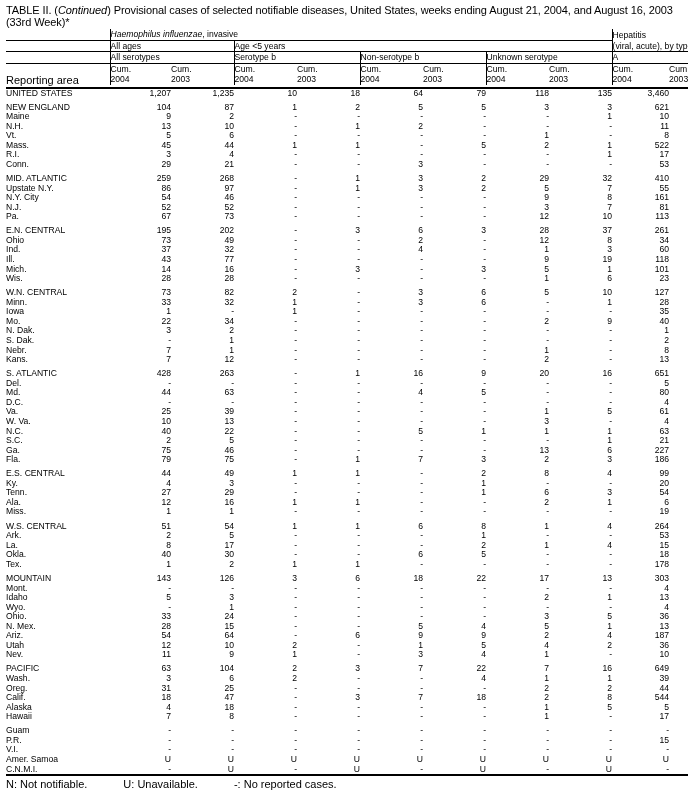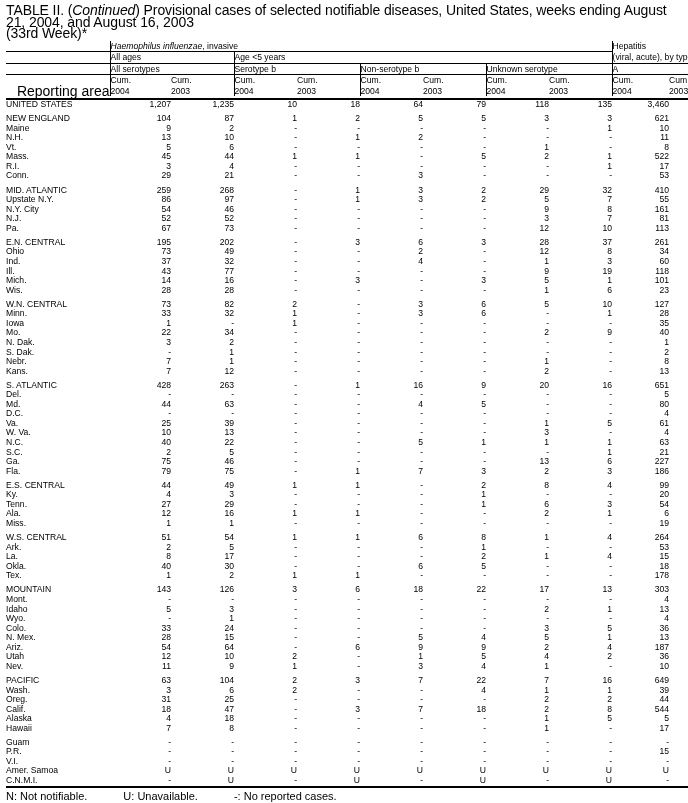--- a/index.html
+++ b/index.html
@@ -15,21 +15,21 @@
     overflow: hidden;
   }
   .page {
     position: relative;
     width: 688px;
     height: 803px;
     padding: 0;
     box-sizing: border-box;
   }
   .title {
-    font-size: 14px;
+    font-size: 11px;
     line-height: 11.5px;
     padding: 5px 6px 1px 6px;
     letter-spacing: -0.1px;
   }
   .title i { font-style: italic; }
 
   table.main {
     border-collapse: collapse;
     width: 676px;
     margin-left: 6px;
@@ -49,22 +49,22 @@
     font-size: 8.6px;
     line-height: 10.5px;
     padding: 1px 2px;
     white-space: nowrap;
   }
   .hd-span { border-bottom: 1px solid #000; }
   .vline-l { border-left: 1px solid #000; }
   .vline-r { border-right: 1px solid #000; }
 
   .hdr-area {
-    text-align: right;
-    font-size: 14px;
+    text-align: left;
+    font-size: 11px;
     line-height: 10px;
     padding-left: 1px;
     padding-bottom: 1px;
   }
 
   
   tr.data td {
     font-size: 8.6px;
     line-height: 9.55px;
     height: 9.55px;
@@ -841,21 +841,21 @@
           <td class="num">-</td>
           <td class="num">-</td>
           <td class="num">-</td>
           <td class="num">-</td>
           <td class="num">-</td>
           <td class="num">-</td>
           <td class="num">4</td>
           <td class="num last">1</td>
         </tr>
         <tr class="data">
-          <td class="area">Colo.</td>
+          <td class="area">Ohio.</td>
           <td class="num">33</td>
           <td class="num">24</td>
           <td class="num">-</td>
           <td class="num">-</td>
           <td class="num">-</td>
           <td class="num">-</td>
           <td class="num">3</td>
           <td class="num">5</td>
           <td class="num">36</td>
           <td class="num last">47</td>

